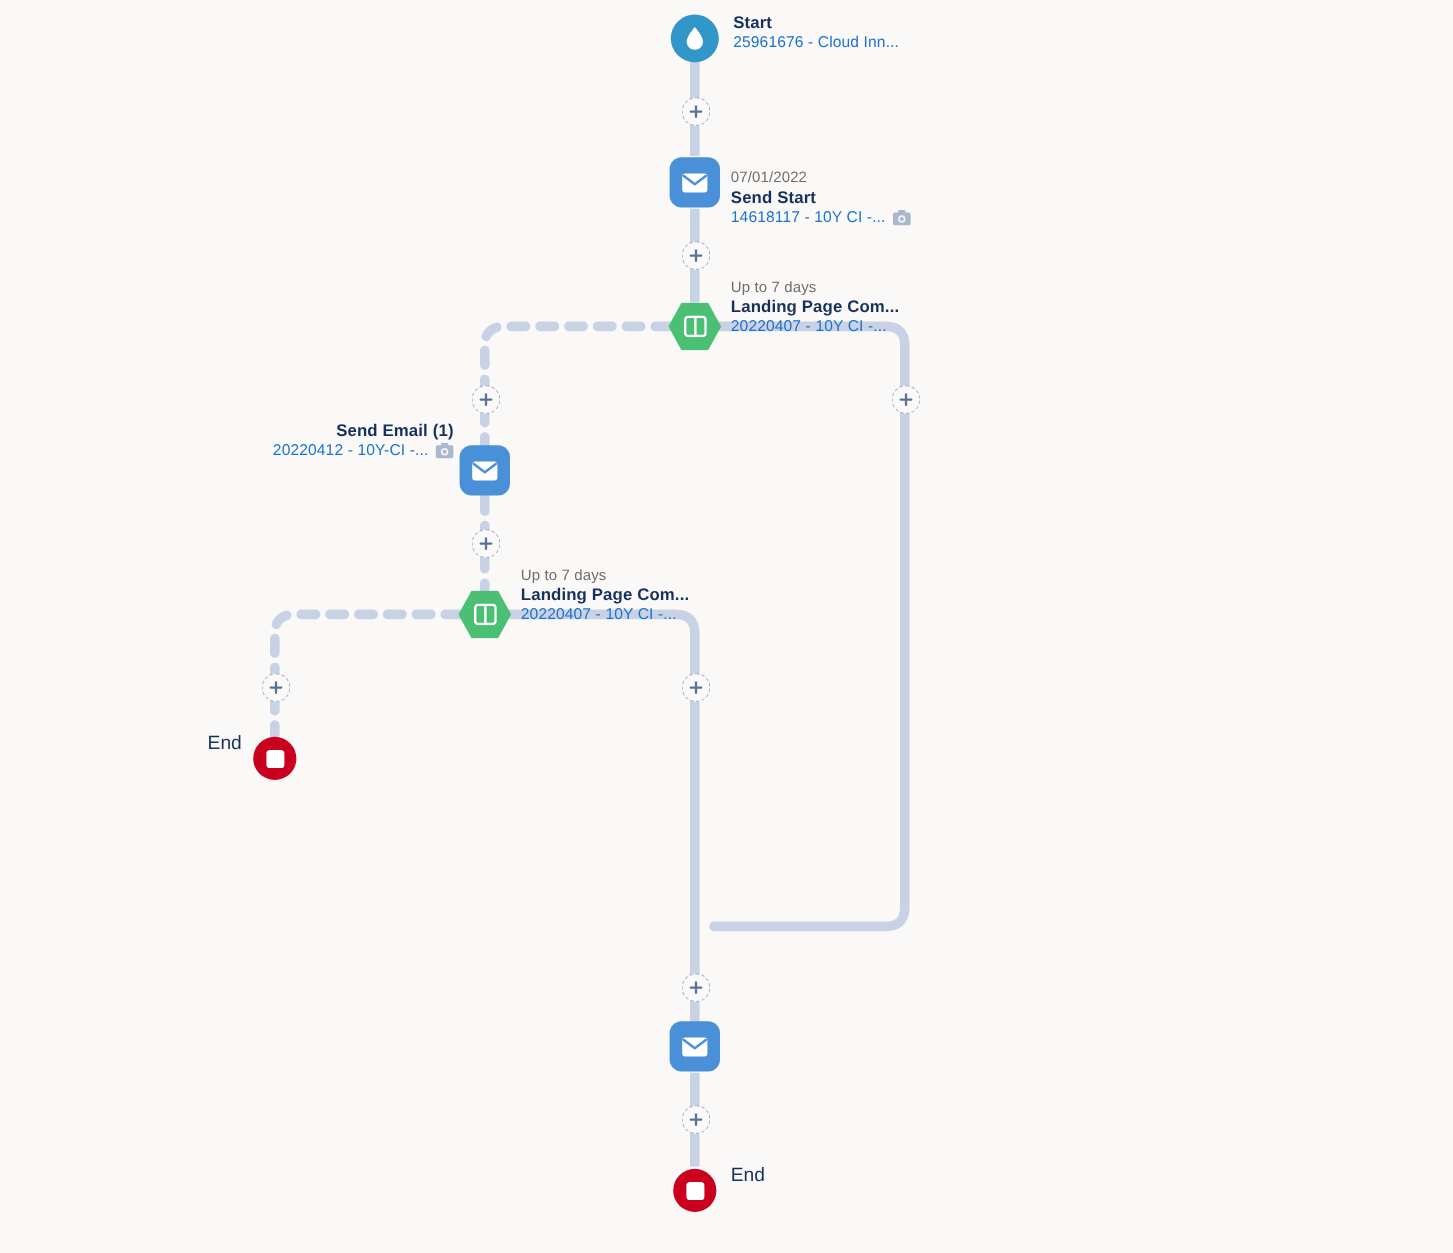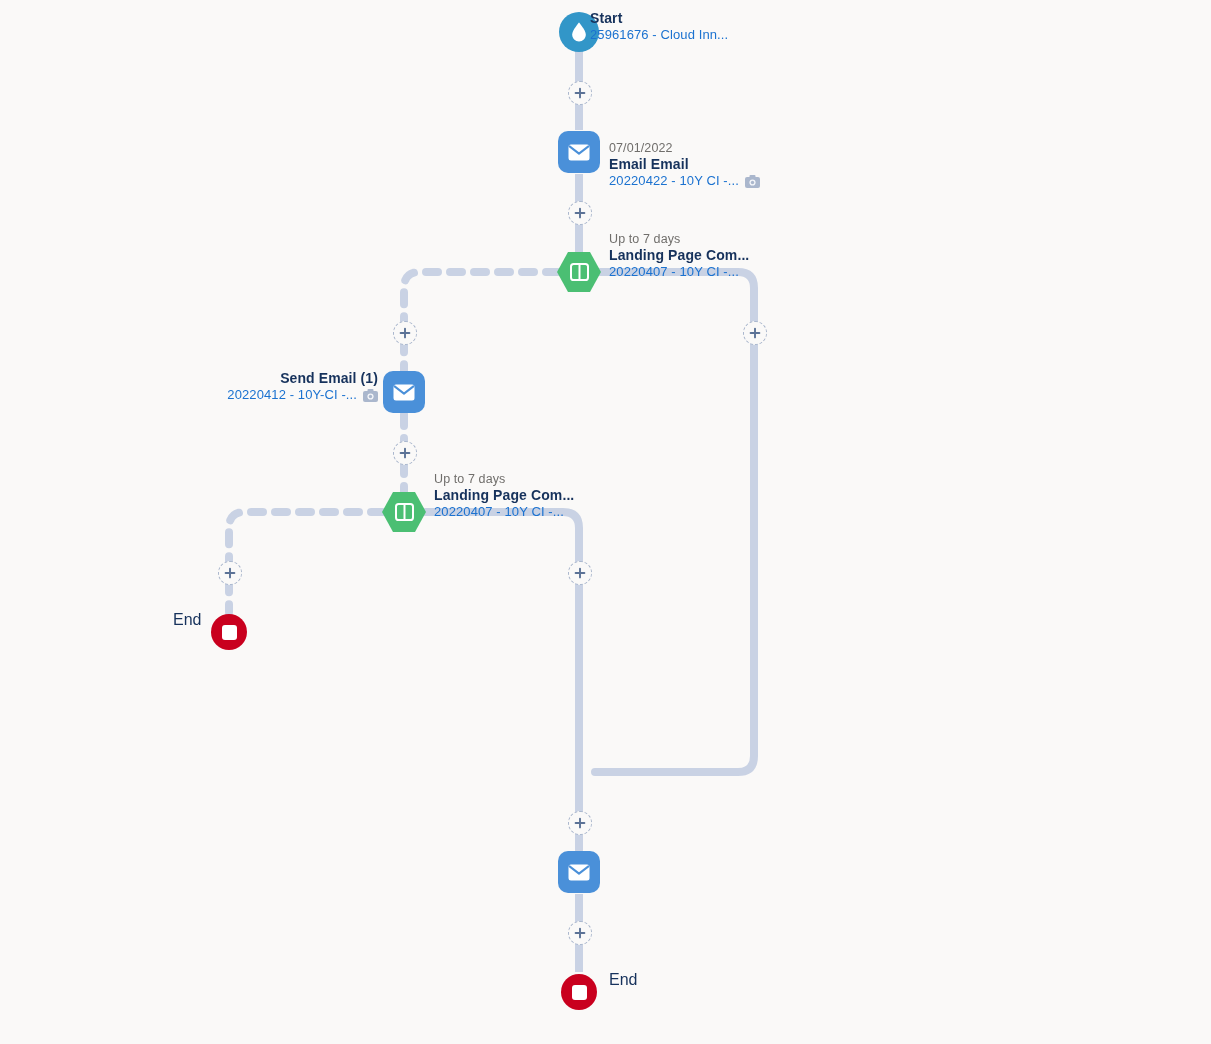--- a/index.html
+++ b/index.html
@@ -148,21 +148,21 @@
   </svg>
 
   <div class="node" style="left:559px; top:12px;">
     <div class="icon-start">
       <svg width="20" height="22" viewBox="0 0 20 22" aria-hidden="true">
         <path d="M10 1.5 C10 1.5 3.2 9.2 3.2 13.6 C3.2 17.6 6.3 20.5 10 20.5
                  C13.7 20.5 16.8 17.6 16.8 13.6 C16.8 9.2 10 1.5 10 1.5 Z" fill="#ffffff"></path>
       </svg>
     </div>
   </div>
-  <div class="labels right" style="left:590px; top:10px;">
+  <div class="labels right" style="left:611px; top:10px;">
     <div class="lbl-title">Start</div>
     <div class="lbl-row">
       <span class="lbl-link">25961676 - Cloud Inn...</span>
     </div>
   </div>
 
   <div class="plus" style="left:568px; top:81px;">
     <svg width="12" height="12" viewBox="0 0 12 12">
       <path d="M6 1.6 L6 10.4 M1.6 6 L10.4 6" stroke="#5b7296" stroke-width="1.9" stroke-linecap="round"></path>
     </svg>
@@ -171,23 +171,23 @@
   <div class="node" style="left:558px; top:131px;">
     <div class="icon-email">
       <svg width="22" height="17" viewBox="0 0 22 17" aria-hidden="true">
         <rect x="0.5" y="0.5" width="21" height="16" rx="2.5" fill="#ffffff"></rect>
         <path d="M1.6 2.4 L11 9.6 L20.4 2.4" fill="none" stroke="#4a90d9" stroke-width="2" stroke-linecap="round" stroke-linejoin="round"></path>
       </svg>
     </div>
   </div>
   <div class="labels right" style="left:609px; top:113px;">
     <div class="lbl-meta">07/01/2022</div>
-    <div class="lbl-title">Email Email</div>
-    <div class="lbl-row">
-      <span class="lbl-link">20220422 - 10Y CI -...</span>
+    <div class="lbl-title">Send Start</div>
+    <div class="lbl-row">
+      <span class="lbl-link">14618117 - 10Y CI -...</span>
       <span class="inline-ico">
         <svg width="15" height="13" viewBox="0 0 15 13" aria-hidden="true">
           <rect x="0" y="2" width="15" height="11" rx="2" fill="#aab7cd"></rect>
           <rect x="4.5" y="0" width="6" height="3" rx="1" fill="#aab7cd"></rect>
           <circle cx="7.5" cy="7.5" r="3.1" fill="#f3f5f9"></circle>
           <circle cx="7.5" cy="7.5" r="1.7" fill="#aab7cd"></circle>
         </svg>
       </span>
     </div>
   </div>
@@ -228,21 +228,21 @@
   </div>
 
   <div class="node" style="left:383px; top:371px;">
     <div class="icon-email">
       <svg width="22" height="17" viewBox="0 0 22 17" aria-hidden="true">
         <rect x="0.5" y="0.5" width="21" height="16" rx="2.5" fill="#ffffff"></rect>
         <path d="M1.6 2.4 L11 9.6 L20.4 2.4" fill="none" stroke="#4a90d9" stroke-width="2" stroke-linecap="round" stroke-linejoin="round"></path>
       </svg>
     </div>
   </div>
-  <div class="labels left" style="right:833px; top:370px;">
+  <div class="labels left" style="right:833px; top:350px;">
     <div class="lbl-title">Send Email (1)</div>
     <div class="lbl-row">
       <span class="lbl-link">20220412 - 10Y-CI -...</span>
       <span class="inline-ico">
         <svg width="15" height="13" viewBox="0 0 15 13" aria-hidden="true">
           <rect x="0" y="2" width="15" height="11" rx="2" fill="#aab7cd"></rect>
           <rect x="4.5" y="0" width="6" height="3" rx="1" fill="#aab7cd"></rect>
           <circle cx="7.5" cy="7.5" r="3.1" fill="#f3f5f9"></circle>
           <circle cx="7.5" cy="7.5" r="1.7" fill="#aab7cd"></circle>
         </svg>

